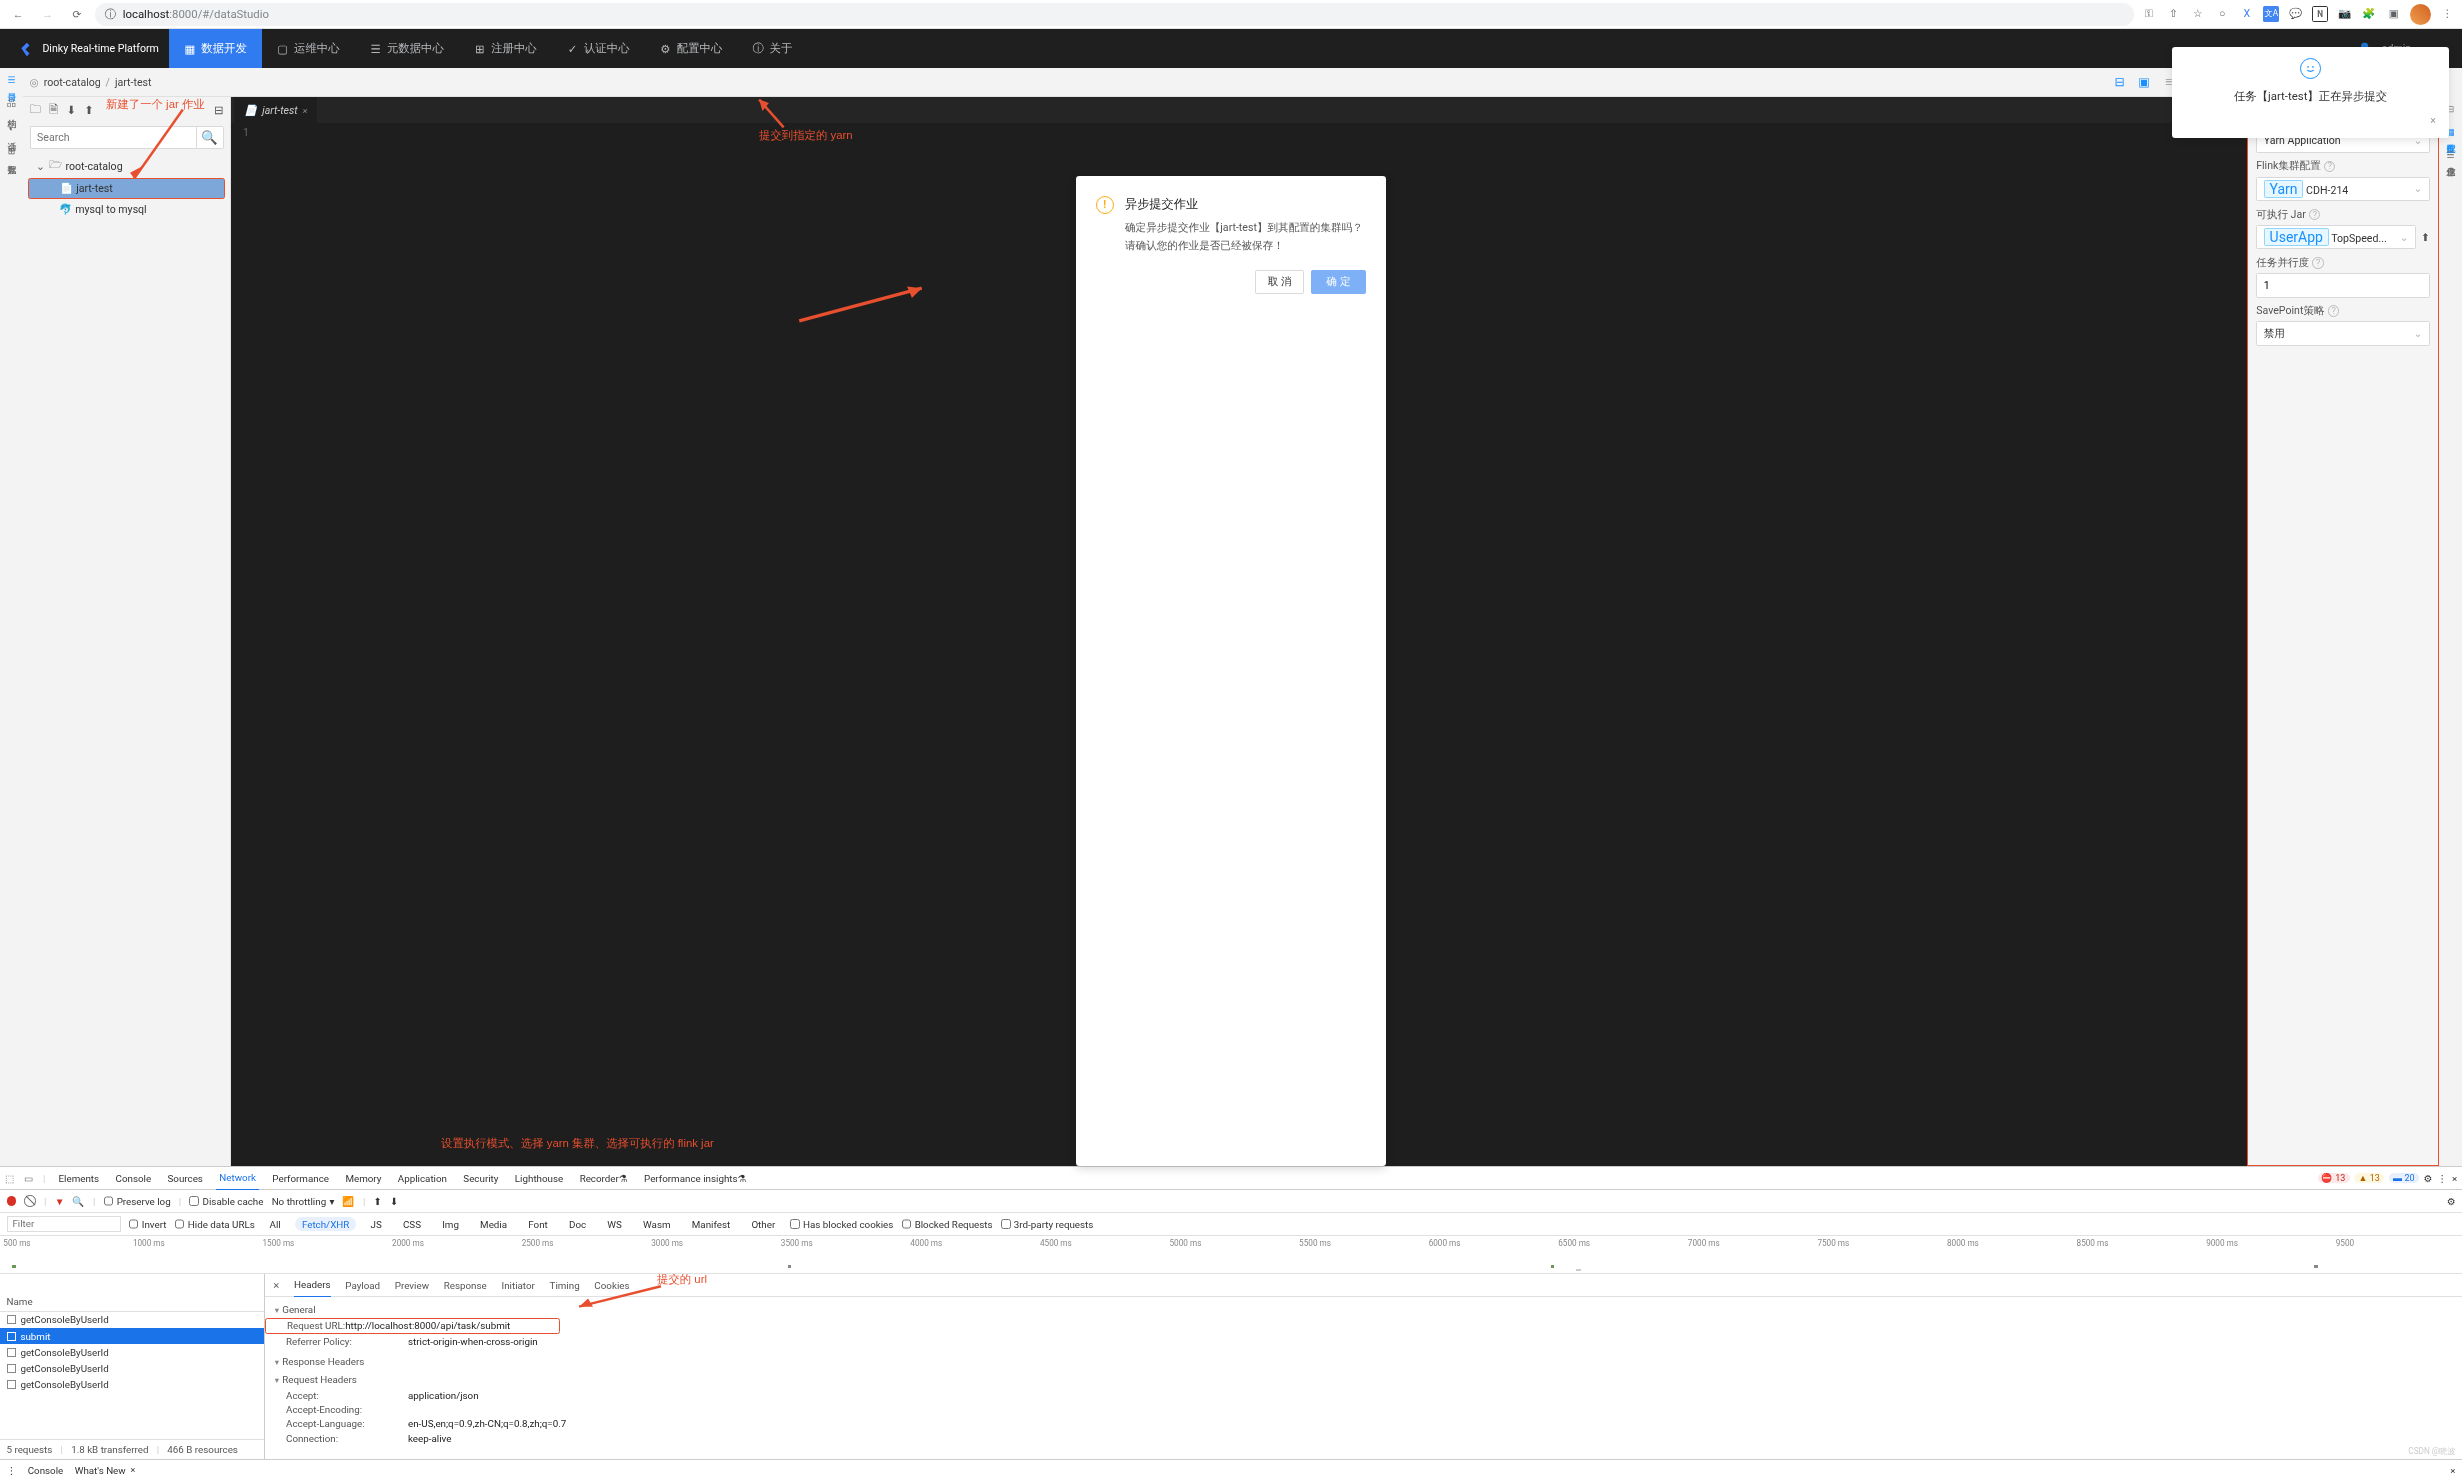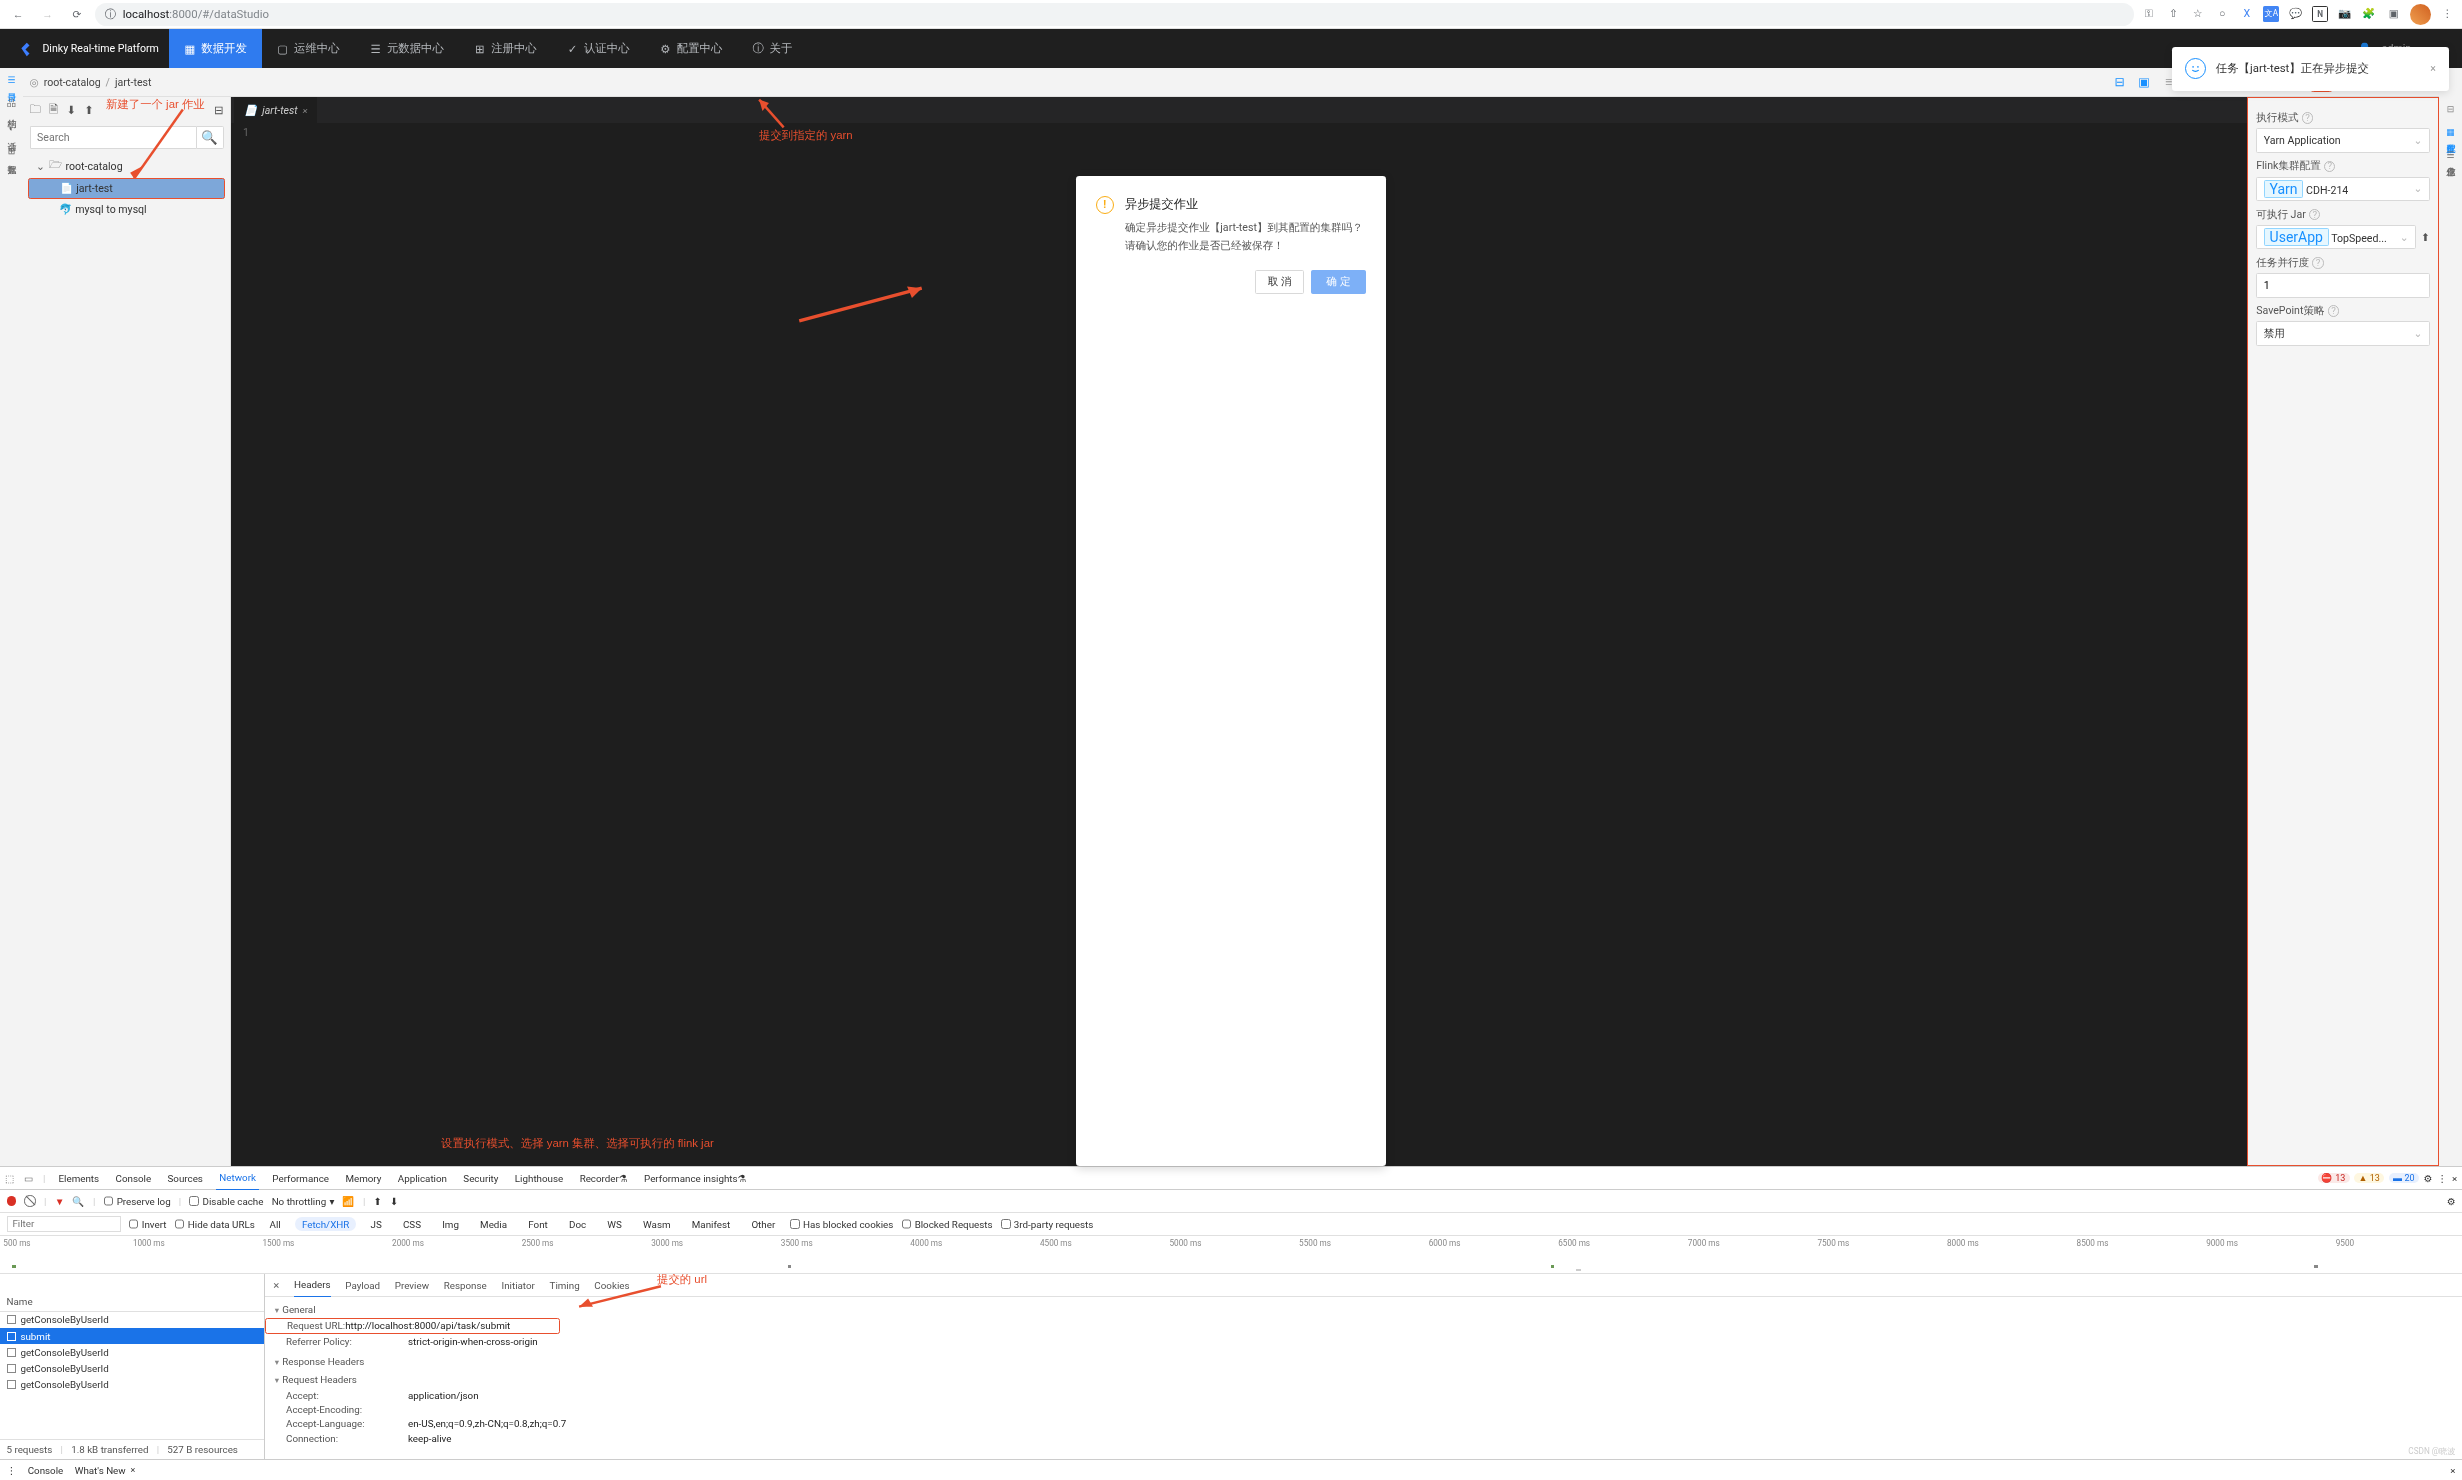--- a/index.html
+++ b/index.html
@@ -77,21 +77,21 @@
 .modal { width:310px; background:#fff; border-radius:3.3px; box-shadow:0 2.4px 9.8px rgba(0,0,0,.15); padding:19.6px; pointer-events:auto;}
 .modal-head { display:flex; gap:11.4px; }
 .modal-icon { width:18px; height:18px; border:1.2px solid #faad14; border-radius:50%; color:#faad14; display:flex; align-items:center; justify-content:center; font-weight:bold; flex-shrink:0;}
 .modal-title { font-weight:500; font-size:12.2px; color:#222; margin-bottom:6.5px;}
 .modal-body { font-size:10.6px; color:#555; line-height:1.7;}
 .modal-actions { display:flex; justify-content:flex-end; gap:6.5px; margin-top:14.7px;}
 .btn { height:24.5px; padding:0 11.4px; border-radius:1.6px; font-size:10.6px; cursor:pointer; display:flex; align-items:center;}
 .btn-default { background:#fff; border:0.8px solid #d9d9d9; color:#333;}
 .btn-primary { background:#7db0f7; border:0.8px solid #7db0f7; color:#fff; letter-spacing:3.3px; padding-left:14.7px;}
 
-.toast { position:absolute; top:47px; right:13px; width:277px; background:#fff; border-radius:3.3px; box-shadow:0 1.6px 8.2px rgba(0,0,0,.12); padding:11.4px 13px; display:flex; align-items:center; gap:9.8px; z-index:20;}
+.toast { position:absolute; top:47px; right:13px; width:277px; background:#fff; border-radius:3.3px; box-shadow:0 1.6px 8.2px rgba(0,0,0,.12); padding:11.4px 13px; display:flex; align-items:center; gap:9.8px; z-index:20;flex-direction:column;}
 .toast-icon { width:21px; height:21px; border:1.2px solid #1890ff; border-radius:50%; display:flex; align-items:center; justify-content:center; font-size:11.4px;}
 .toast-close { margin-left:auto; color:#999; cursor:pointer;}
 
 .annotation { position:absolute; color:#e84f2e; font-size:11.4px; z-index:15; pointer-events:none; font-family:Arial;}
 .arrow-svg { position:absolute; z-index:14; pointer-events:none;}
 
 .devtools { height:314px; border-top:0.8px solid #ccc; background:#fff; display:flex; flex-direction:column; font-size:9.8px;}
 .dt-top { height:23px; display:flex; align-items:center; padding:0 4.9px; gap:9.8px; border-bottom:0.8px solid #ccc;}
 .dt-tab { padding:0 3.3px; height:23px; display:flex; align-items:center; cursor:pointer; color:#333;}
 .dt-tab.active { border-bottom:1.6px solid #1a73e8; color:#1a73e8;}
@@ -543,21 +543,21 @@
         </div>
       <div class="req-row">
           <span class="req-chk"></span>
           <span>getConsoleByUserId</span>
         </div>
       <div class="req-footer">
         <span>5 requests</span>
           <span style="color:#ccc;">|</span>
         <span>1.8 kB transferred</span>
           <span style="color:#ccc;">|</span>
-        <span>527 B resources</span>
+        <span>466 B resources</span>
       </div>
     </div>
 
     <div class="req-detail" style="position:relative;">
       <div class="detail-tabs">
         <span class="detail-close">×</span>
         <span class="detail-tab active">Headers</span>
         <span class="detail-tab">Payload</span>
         <span class="detail-tab">Preview</span>
         <span class="detail-tab">Response</span>

